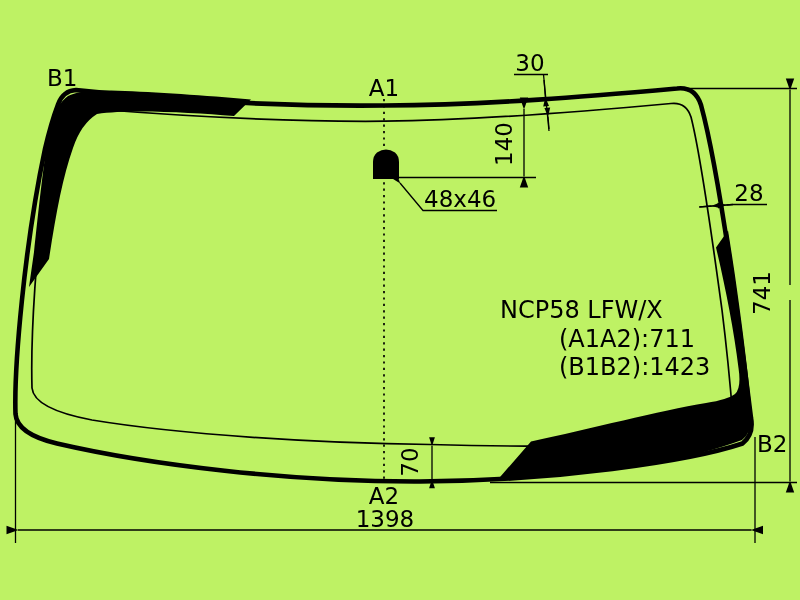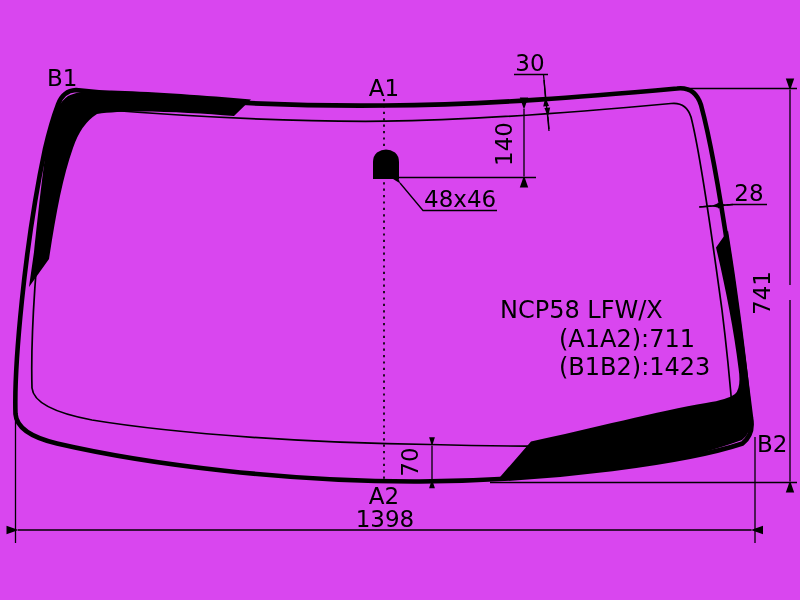--- a/index.html
+++ b/index.html
@@ -1,16 +1,16 @@
 <!DOCTYPE html>
 <html><head>
 <meta charset="utf-8">
 <style>
   html,body{margin:0;padding:0;background:#ffffff;}
-  .stage{position:relative;width:800px;height:600px;background:#d946ef;overflow:hidden;}
+  .stage{position:relative;width:800px;height:600px;background:#bef264;overflow:hidden;}
   svg{display:block;}
   text{font-family:"DejaVu Sans","Liberation Sans",sans-serif;fill:#000;font-size:23px;}
   text.part{font-size:24px;}
   .thin{stroke:#000;stroke-width:1.3;fill:none;}
   .outer{stroke:#000;stroke-width:4.6;fill:none;stroke-linejoin:round;}
   .inner{stroke:#000;stroke-width:1.7;fill:none;}
   .band{fill:#000;stroke:none;}
   .dotted{stroke:#000;stroke-width:1.7;fill:none;stroke-dasharray:2.2 4.2;}
 </style>
 </head>

